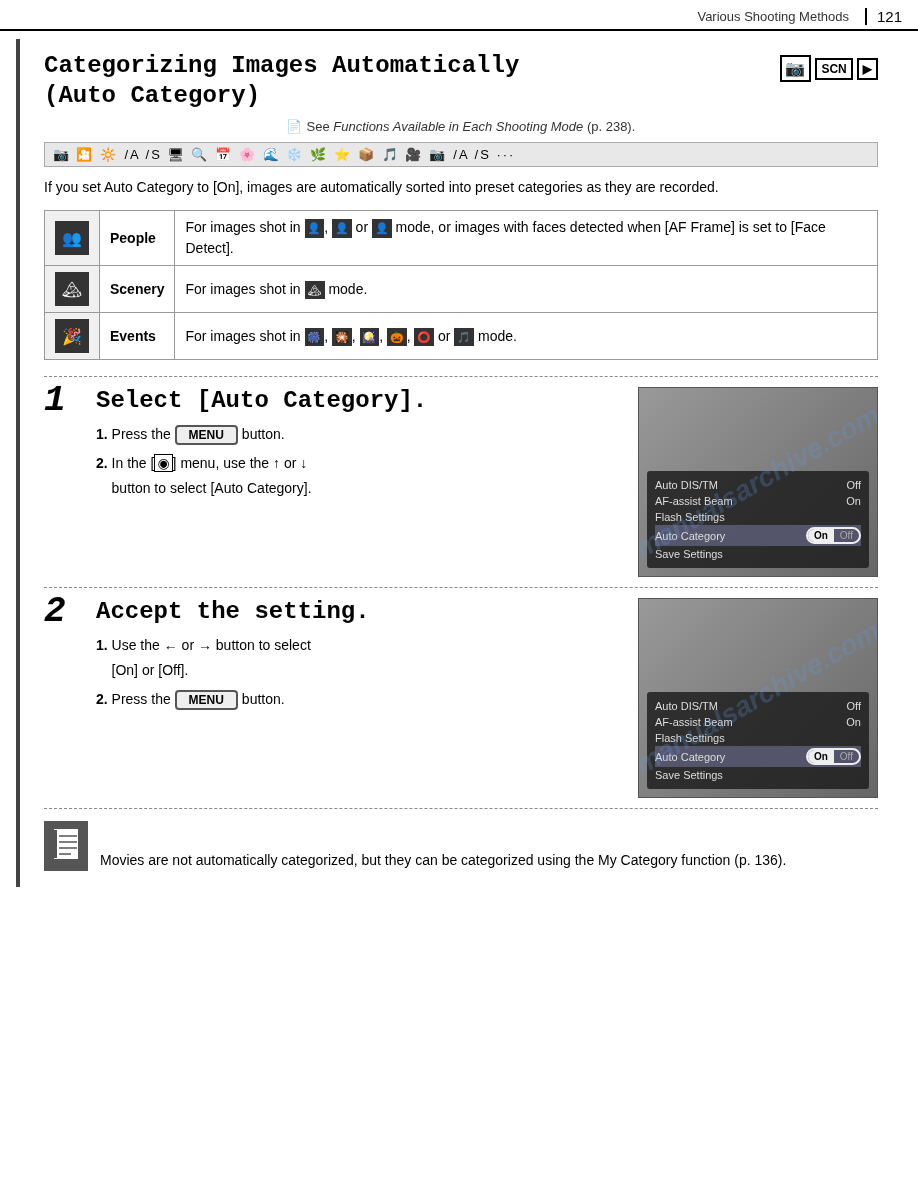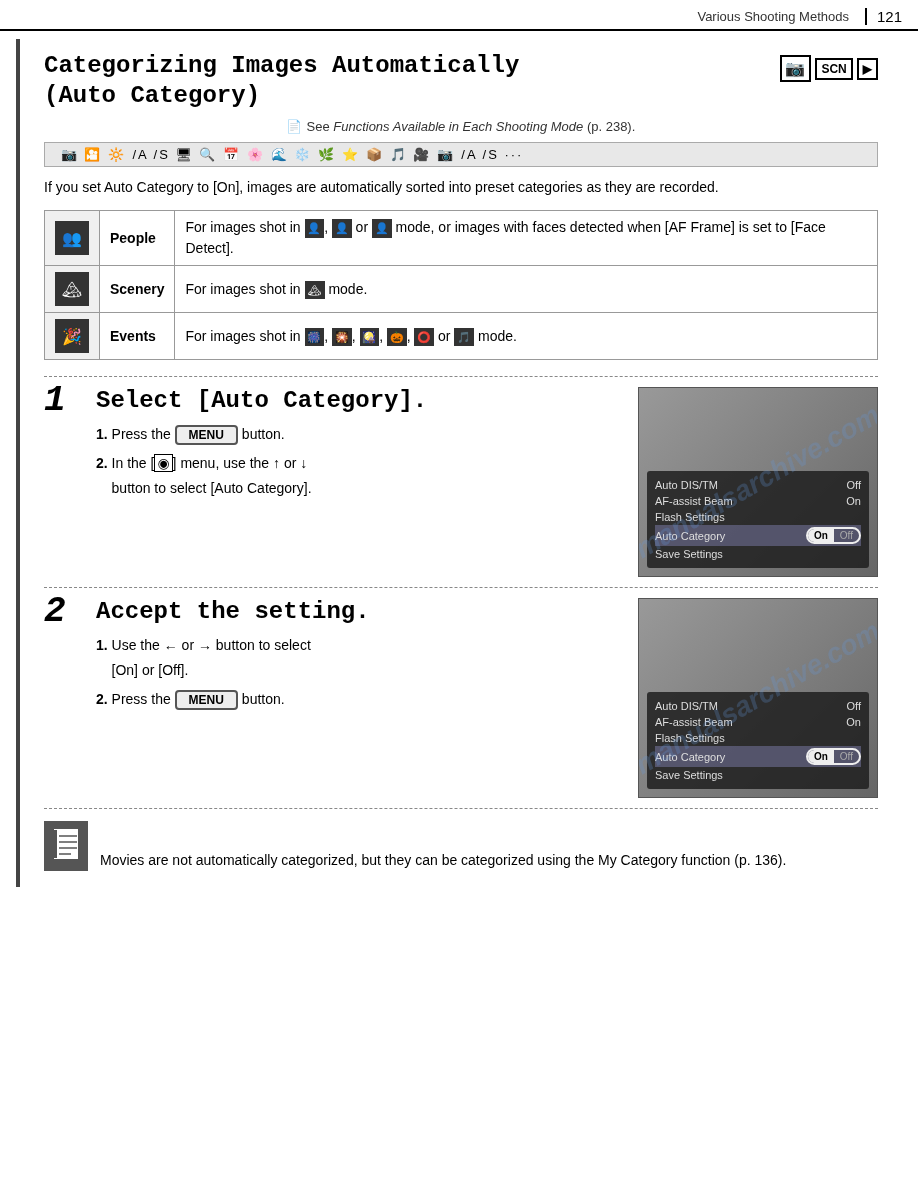--- a/index.html
+++ b/index.html
@@ -78,21 +78,21 @@
       text-align: center;
     }
     .see-note em {
       font-style: italic;
     }
 
     
     .icon-strip {
       background: #e8e8e8;
       border: 1px solid #aaa;
-      padding: 4px 16px;
+      padding: 4px 8px;
       font-size: 13px;
       letter-spacing: 2px;
       margin-bottom: 10px;
       overflow: hidden;
       white-space: nowrap;
     }
 
     
     .intro-text {
       font-size: 14px;

